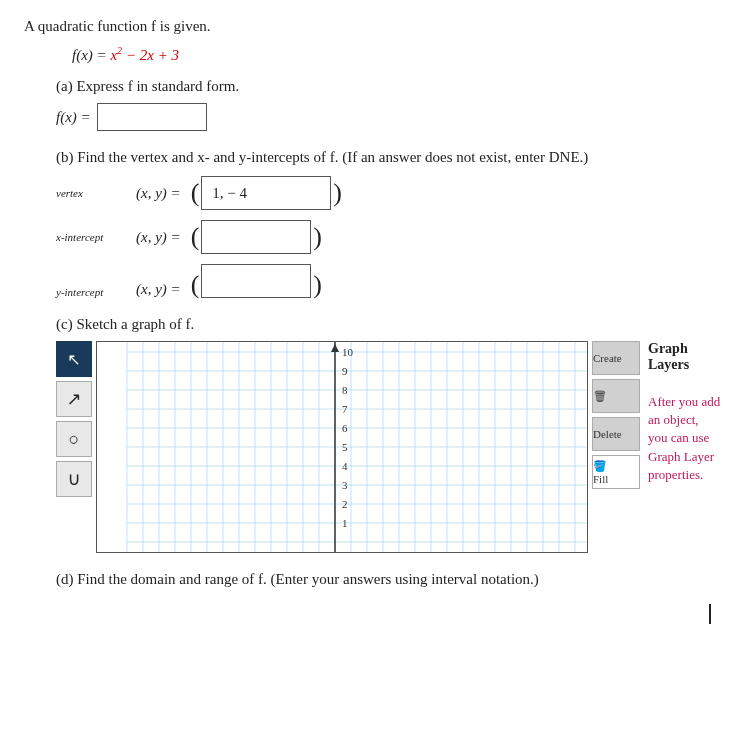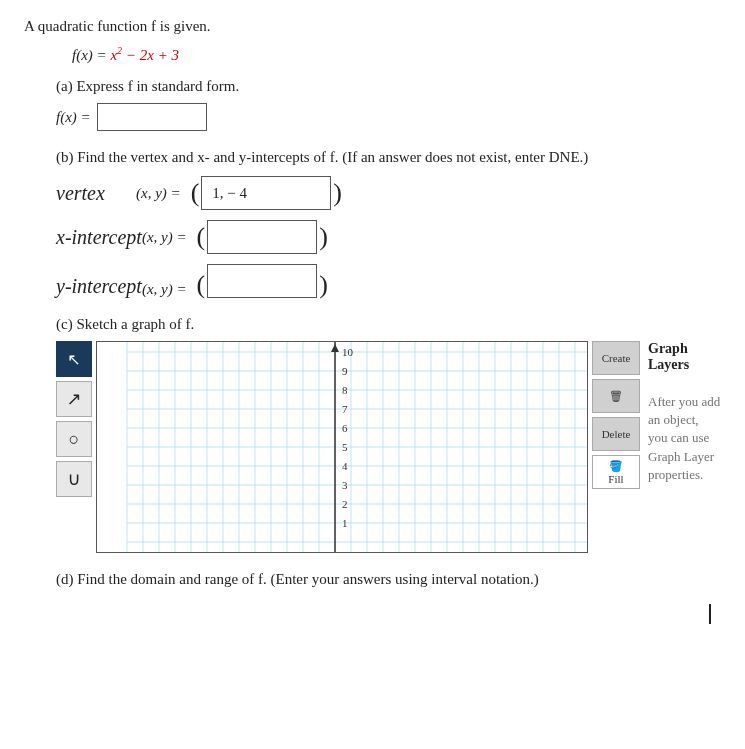--- a/index.html
+++ b/index.html
@@ -33,21 +33,21 @@
     }
     .input-row {
       display: flex;
       align-items: center;
       margin-left: 32px;
       margin-bottom: 10px;
     }
     .input-label {
       min-width: 80px;
       font-style: italic;
-      font-size: 20px;
+      font-size: 11px;
     }
     .input-box {
       border: 1px solid #555;
       width: 110px;
       height: 28px;
       display: inline-block;
       vertical-align: middle;
       background: #fff;
       font-size: 15px;
     }
@@ -120,41 +120,40 @@
       margin-left: 4px;
       gap: 4px;
     }
     .side-btn {
       width: 48px;
       height: 34px;
       background: #d0d0d0;
       border: 1px solid #aaa;
       display: flex;
       align-items: center;
-      justify-content: center;
       font-size: 11px;
       cursor: pointer;
       color: #333;
     }
     .side-btn.fill {
       background: #fff;
       border: 1px solid #aaa;
     }
     .graph-layers-panel {
       margin-left: 8px;
       width: 130px;
     }
     .graph-layers-title {
       font-size: 14px;
       font-weight: bold;
       margin-bottom: 20px;
     }
     .graph-layers-text {
       font-size: 13px;
-      color: #737373;
+      color: #be185d;
       line-height: 1.4;
     }
     
     .domain-range-section {
       margin-top: 16px;
     }
     .domain-range-row {
       display: flex;
       align-items: center;
       margin-bottom: 12px;

